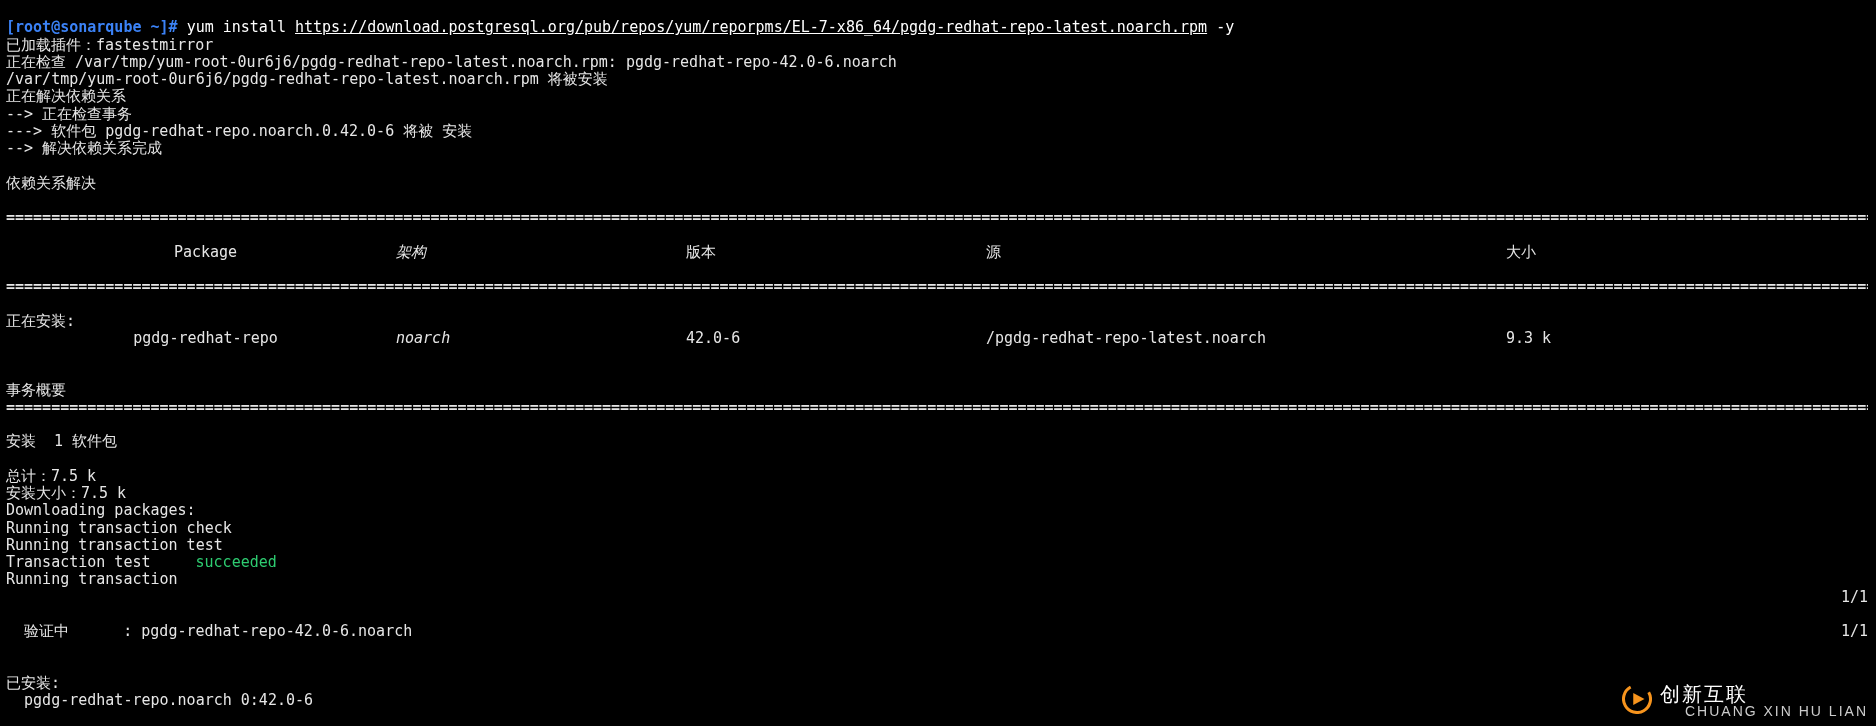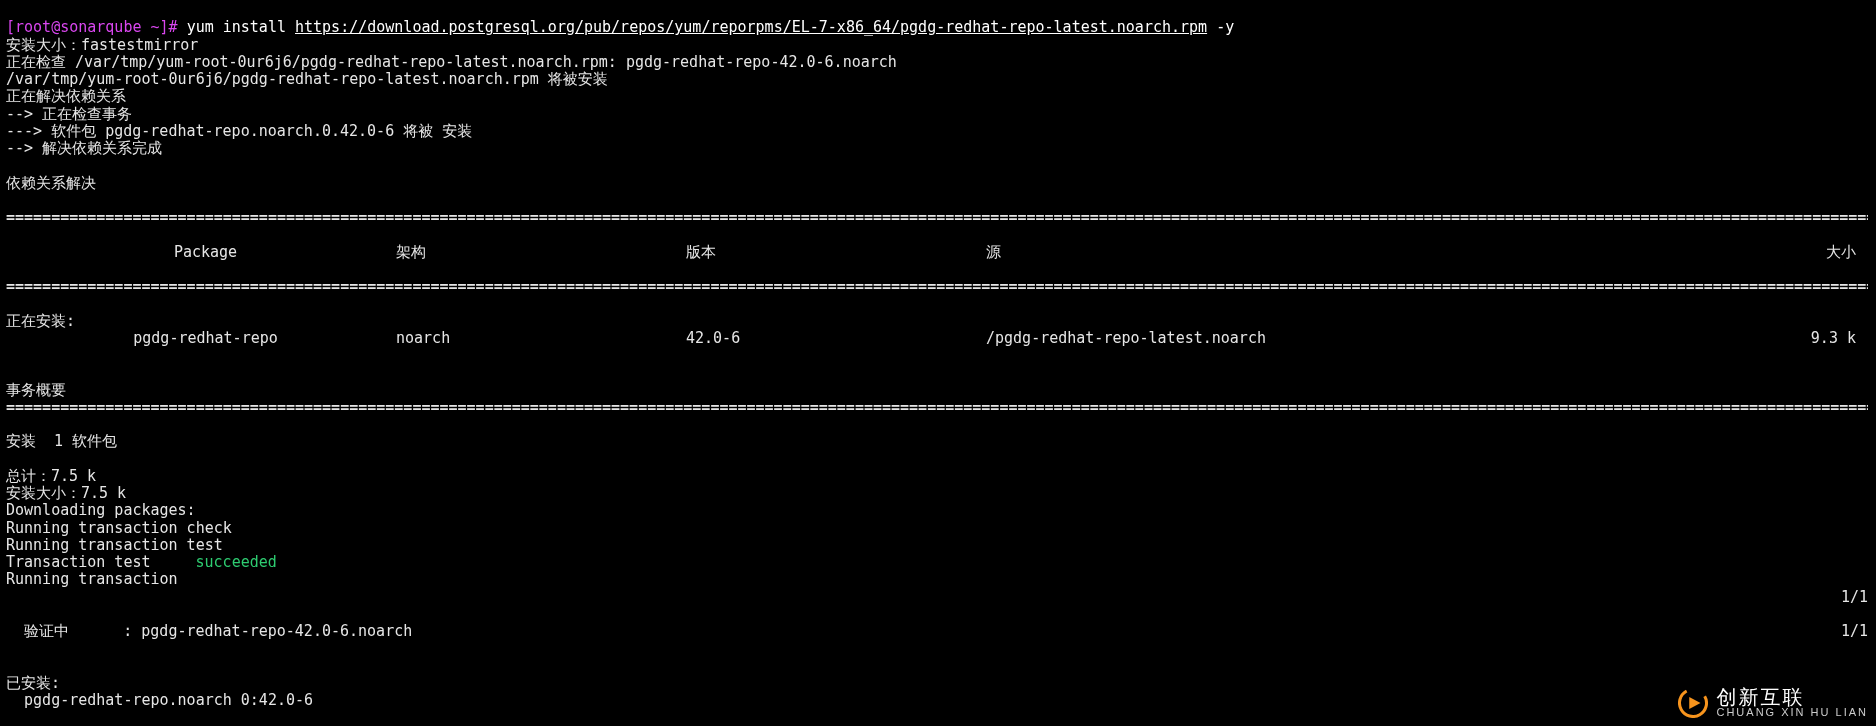--- a/index.html
+++ b/index.html
@@ -11,72 +11,73 @@
     font-size: 15px;
     line-height: 1.15;
     width: 1876px;
     height: 726px;
     overflow: hidden;
   }
   .terminal {
     white-space: pre;
     padding: 2px 6px;
   }
-  .prompt-user { color: #d946ef; }
+  .prompt-user { color: #3b82f6; font-weight: bold; }
   .cmd { color: #ffffff; }
   .url { color: #ffffff; text-decoration: underline; }
   .out { color: #e6e6e6; }
   .succeeded { color: #2ecc71; margin-left: 36px; }
   .rowline { display: flex; width: 1862px; }
   .lastcol { text-align: right; flex: 1; }
   .col-pkg { display:inline-block; width: 390px; text-align: center; }
-  .col-arch { display:inline-block; width: 290px; }
+  .col-arch { display:inline-block; width: 290px; font-style: italic; }
   .col-ver { display:inline-block; width: 300px; }
   .col-src { display:inline-block; width: 520px; }
-  .col-size { display:inline-block; width: 350px; text-align:right; }
+  .col-size { display:inline-block; width: 350px; text-align:left; }
 
   .sep-line {
     display:block;
     width: 1862px;
     overflow:hidden;
     color:#e6e6e6;
   }
   .thick-sep { letter-spacing:0; font-weight:bold; }
   .watermark {
     position: absolute;
     right: 8px;
     bottom: 8px;
     display: flex;
-    align-items: center;
+    align-items: flex-start;
     color: #ffffff;
     font-family: Arial, sans-serif;
     font-size: 20px;
     letter-spacing: 2px;
     pointer-events: none;
   }
   .watermark .logo {
     width: 30px;
     height: 30px;
     margin-right: 8px;
     display:inline-block;
   }
   .watermark .sub {
     display:block;
-    font-size:11px;
+    font-size:14px;
     letter-spacing:2px;
     color:#ccc;
+    margin-left:25px;
   }
   .wm-text { display:flex; flex-direction:column; line-height:1; }
 </style>
 </head>
 <body>
 
 <div class="terminal">
 <span><span class="prompt-user">[root@sonarqube ~]#</span> <span class="cmd">yum install </span><span class="url">https://download.postgresql.org/pub/repos/yum/reporpms/EL-7-x86_64/pgdg-redhat-repo-latest.noarch.rpm</span><span class="cmd"> -y</span></span>
-<span class="out">安装大小：fastestmirror</span>
+<span class="out">已加载插件：fastestmirror</span>
 <span class="out">正在检查 /var/tmp/yum-root-0ur6j6/pgdg-redhat-repo-latest.noarch.rpm: pgdg-redhat-repo-42.0-6.noarch</span>
 <span class="out">/var/tmp/yum-root-0ur6j6/pgdg-redhat-repo-latest.noarch.rpm 将被安装</span>
 <span class="out">正在解决依赖关系</span>
 <span class="out">--&gt; 正在检查事务</span>
 <span class="out">---&gt; 软件包 pgdg-redhat-repo.noarch.0.42.0-6 将被 安装</span>
 <span class="out">--&gt; 解决依赖关系完成</span>
 <span class="out"></span>
 <span class="out">依赖关系解决</span>
 <span class="out"></span>
 <span class="sep-line thick-sep">================================================================================================================================================================================================================================================================================================</span>

